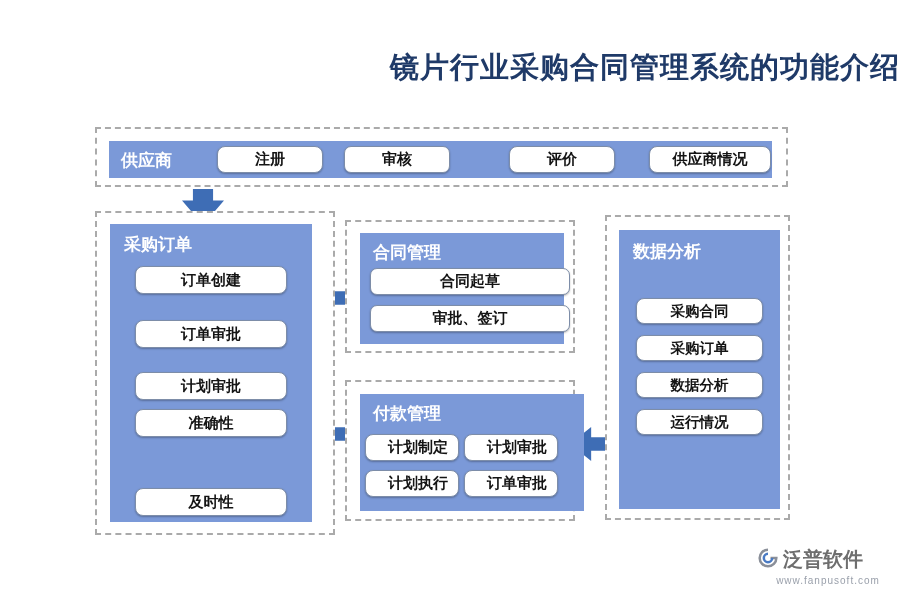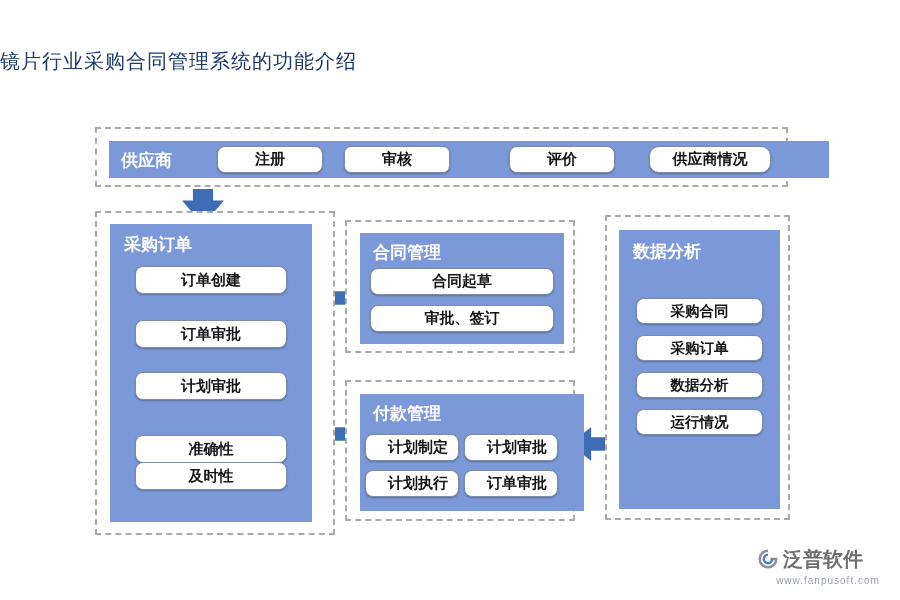--- a/index.html
+++ b/index.html
@@ -7,82 +7,82 @@
     --arrow:#3E6DB5;
     --title:#1F3A68;
   }
   *{box-sizing:border-box;}
   html,body{margin:0;padding:0;background:#fff;}
   .canvas{
     position:relative;width:900px;height:600px;background:#fff;
     font-family:"Liberation Sans","DejaVu Sans",sans-serif;overflow:hidden;
   }
   .title{
-    position:absolute;top:48px;left:0;right:0;margin:0;text-align:left;
-    font-size:20px;font-weight:normal;color:var(--title);letter-spacing:1px;
+    position:absolute;top:48px;left:0;right:0;margin:0;text-align:right;
+    font-size:29px;font-weight:bold;color:var(--title);letter-spacing:1px;
   }
   .dashed{position:absolute;border:2px dashed #aaaaaa;background:#fff;}
   .panel{position:absolute;background:var(--panel);}
   .panel-label{color:#fff;font-weight:bold;font-size:17px;}
   .btn{
     position:absolute;display:flex;align-items:center;justify-content:center;
     background:#fff;border:1px solid #7d8da8;border-radius:8px;
     font-size:15px;font-weight:bold;color:#141414;
     box-shadow:0 1px 2px rgba(0,0,0,.28);
     height:27px;
   }
   
   .box-supplier{left:95px;top:127px;width:693px;height:60px;}
-  .bar-supplier{left:12px;top:12px;width:720px;height:37px;padding-left:42px;}
+  .bar-supplier{left:12px;top:12px;width:663px;height:37px;padding-left:42px;}
   .supplier-label{position:absolute;left:12px;top:8px;}
   .sb1{left:108px;top:5px;width:106px;}
   .sb2{left:235px;top:5px;width:106px;border-radius:7px;}
   .sb3{left:400px;top:5px;width:106px;}
-  .sb4{left:540px;top:5px;width:122px;border-radius:10px;}
+  .sb4{left:540px;top:5px;width:122px;}
   
   .arrow{position:absolute;background:var(--arrow);}
   .arrow-down{
     left:182px;top:189px;width:42px;height:36px;
     clip-path:polygon(26% 0,74% 0,74% 32%,100% 32%,50% 100%,0 32%,26% 32%);
   }
   .arrow-left{
     width:42px;height:34px;
     clip-path:polygon(100% 30%,46% 30%,46% 0,0 50%,46% 100%,46% 70%,100% 70%);
   }
   .arrow-contract{left:305px;top:281px;}
   .arrow-payment{left:305px;top:417px;}
   .arrow-analysis{left:570px;top:427px;width:46px;}
   
   .box-order{left:95px;top:211px;width:240px;height:324px;}
   .panel-order{left:13px;top:11px;width:202px;height:298px;}
   .order-title{position:absolute;left:14px;top:9px;}
   .panel-order .btn{left:25px;width:152px;height:28px;}
-  .ob1{top:42px;} .ob2{top:96px;} .ob3{top:148px;} .ob4{top:211px;text-align:right;} .ob5{top:238px;}
+  .ob1{top:42px;} .ob2{top:96px;} .ob3{top:148px;} .ob4{top:185px;text-align:right;} .ob5{top:264px;}
   
   .box-contract{left:345px;top:220px;width:230px;height:133px;}
   .panel-contract{left:13px;top:11px;width:204px;height:111px;}
   .contract-title{position:absolute;left:13px;top:8px;}
-  .panel-contract .btn{left:10px;width:184px;}
+  .panel-contract .btn{left:10px;width:200px;border-radius:7px;}
   .cb1{top:35px;} .cb2{top:72px;}
   
   .box-payment{left:345px;top:380px;width:230px;height:141px;}
   .panel-payment{left:13px;top:12px;width:224px;height:117px;}
   .payment-title{position:absolute;left:13px;top:8px;}
   .panel-payment .btn{width:94px;padding-left:12px;}
   .pb1{left:5px;top:40px;} .pb2{left:104px;top:40px;}
   .pb3{left:5px;top:76px;} .pb4{left:104px;top:76px;}
   
   .box-analysis{left:605px;top:215px;width:185px;height:305px;}
   .panel-analysis{left:12px;top:13px;width:161px;height:279px;}
   .analysis-title{position:absolute;left:14px;top:10px;}
   .panel-analysis .btn{left:17px;width:127px;height:26px;font-size:14.5px;text-align:center;}
   .ab1{top:68px;} .ab2{top:105px;} .ab3{top:142px;} .ab4{top:179px;}
   
   .footer{position:absolute;left:758px;top:546px;width:140px;}
-  .brand-row{display:flex;align-items:flex-end;gap:5px;}
+  .brand-row{display:flex;align-items:center;gap:5px;}
   .brand-name{font-size:20px;font-weight:bold;color:#6e6e6e;}
   .website{font-size:10px;color:#9aa0ab;letter-spacing:1px;margin-top:2px;text-align:center;}
 </style>
 </head>
 <body>
 
 <div class="canvas">
 
   <h1 class="title">镜片行业采购合同管理系统的功能介绍</h1>
 

